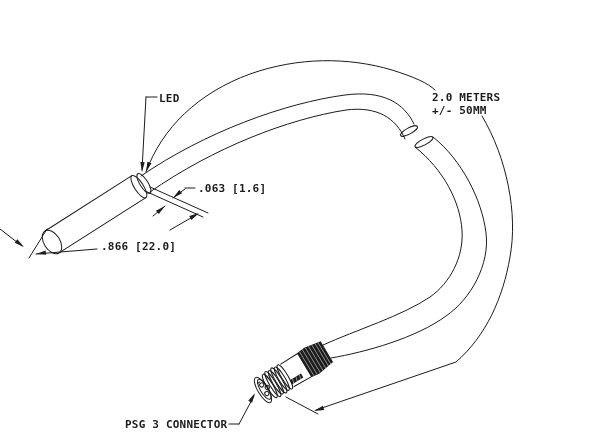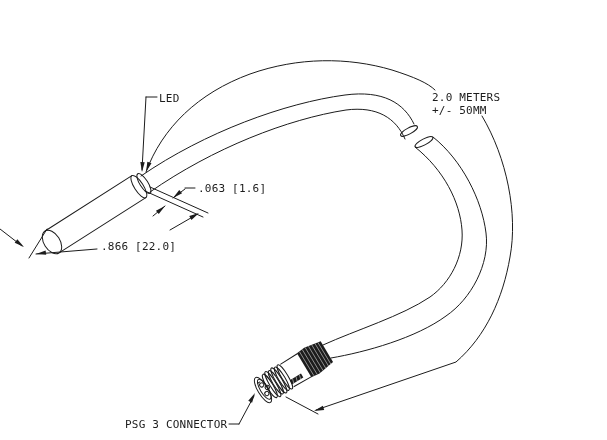--- a/index.html
+++ b/index.html
@@ -1,16 +1,16 @@
 <!DOCTYPE html>
 <html><head>
 <meta charset="utf-8">
 <style>
   html,body{margin:0;padding:0;background:#fff;}
-  .stage{position:relative;width:607px;height:440px;background:#fff;overflow:hidden;}
+  .stage{position:relative;width:607px;height:440px;background:#fff;overflow:hidden;font-weight:bold;}
   svg{display:block;}
   svg text{
     font-family:"DejaVu Sans Mono","Liberation Mono",monospace;
     font-size:11px;
     fill:#1c1c1c;
     white-space:pre;
     letter-spacing:0.2px;
   }
   .ink{fill:#1c1c1c;stroke:none;}
   .ridge{stroke:#f5f5f5;stroke-width:0.8;opacity:0.6;}

